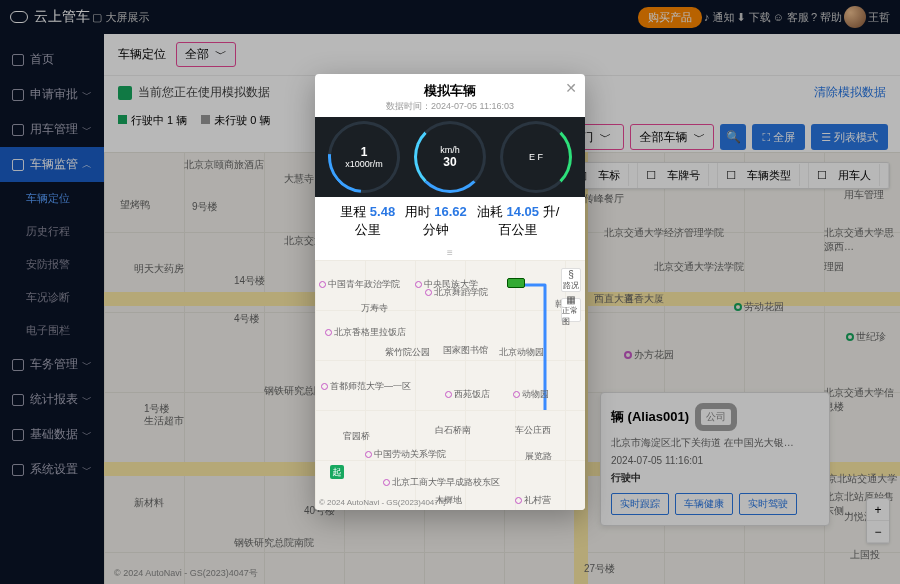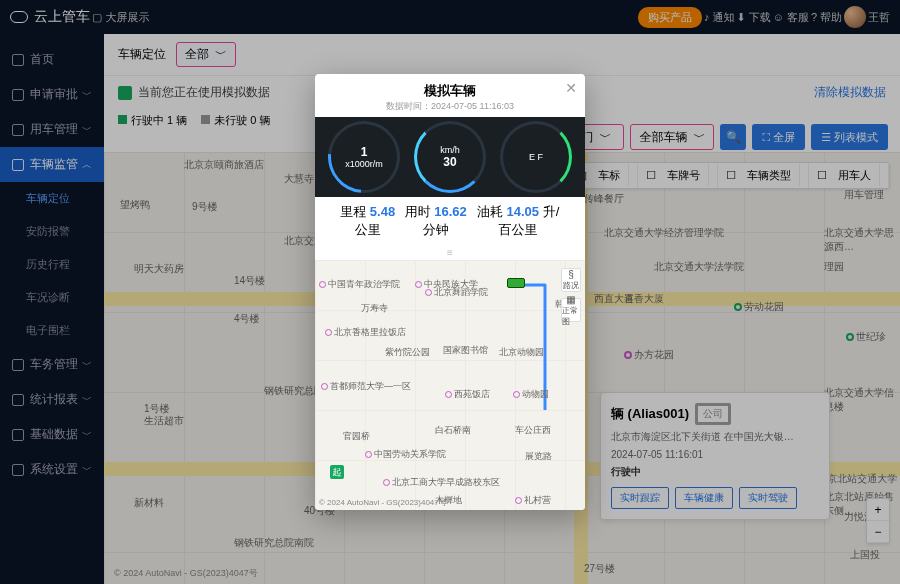--- a/index.html
+++ b/index.html
@@ -48,21 +48,21 @@
 .poi .pin { width: 8px; height: 8px; border-radius: 50%; border: 2px solid #c659c6; }
 .poi.green .pin { border-color: #17a85f; }
 .map-ctrl { position: absolute; background: #fff; border: 1px solid #ddd; border-radius: 3px; box-shadow: 0 1px 3px rgba(0,0,0,.1); }
 .layer-bar { top: 10px; right: 10px; display: flex; }
 .layer-bar span { padding: 5px 8px; font-size: 11px; border-right: 1px solid #eee; cursor: pointer; }
 .zoom { right: 10px; bottom: 40px; width: 24px; }
 .zoom div { height: 22px; text-align: center; line-height: 22px; cursor: pointer; border-bottom: 1px solid #eee; }
 .copyright { position: absolute; bottom: 4px; left: 10px; font-size: 9px; color: #888; }
 .info-card { position: absolute; right: 70px; top: 240px; background: #fff; border: 1px solid #ddd; border-radius: 4px; padding: 10px; width: 230px; box-shadow: 0 2px 6px rgba(0,0,0,.1); }
 .ic-title { font-weight: 600; font-size: 13px; display: flex; align-items: center; gap: 6px; }
-.ic-tag { border: 3px solid #a3a3a3; font-size: 10px; color: #888; padding: 1px 5px; border-radius: 2px; font-weight: normal; }
+.ic-tag { border: 6px solid #a3a3a3; font-size: 10px; color: #888; padding: 1px 5px; border-radius: 8px; font-weight: normal; }
 .ic-row { font-size: 10px; color: #666; margin-top: 5px; }
 .ic-btns { display: flex; gap: 6px; margin-top: 8px; }
 .ic-btn { border: 1px solid #2a78e4; color: #2a78e4; padding: 3px 8px; font-size: 10px; border-radius: 2px; cursor: pointer; }
 
 .modal-mask { position: absolute; inset: 0; background: rgba(0,0,0,.28); display: flex; align-items: center; justify-content: center; z-index: 50; }
 .modal { width: 270px; background: #fff; border-radius: 4px; box-shadow: 0 8px 30px rgba(0,0,0,.3); overflow: hidden; }
 .m-head { text-align: center; padding: 8px 0 4px; position: relative; }
 .m-title { font-size: 13px; font-weight: 600; }
 .m-sub { font-size: 9px; color: #999; }
 .m-close { position: absolute; right: 8px; top: 6px; font-size: 14px; color: #999; cursor: pointer; }
@@ -132,22 +132,22 @@
         <span class="chev">﹀</span>
       </div>
     <div class="nav-item active-parent">
         <span class="nav-label">
           <span class="ni-icon"></span>
           <span>车辆监管</span>
         </span>
         <span class="chev">︿</span>
       </div>
     <div class="nav-item sub active">车辆定位</div>
+    <div class="nav-item sub">历史行程</div>
     <div class="nav-item sub">安防报警</div>
-    <div class="nav-item sub">历史行程</div>
     <div class="nav-item sub">车况诊断</div>
     <div class="nav-item sub">电子围栏</div>
     <div class="nav-item parent">
         <span class="nav-label">
           <span class="ni-icon"></span>
           <span>车务管理</span>
         </span>
         <span class="chev">﹀</span>
       </div>
     <div class="nav-item parent">

